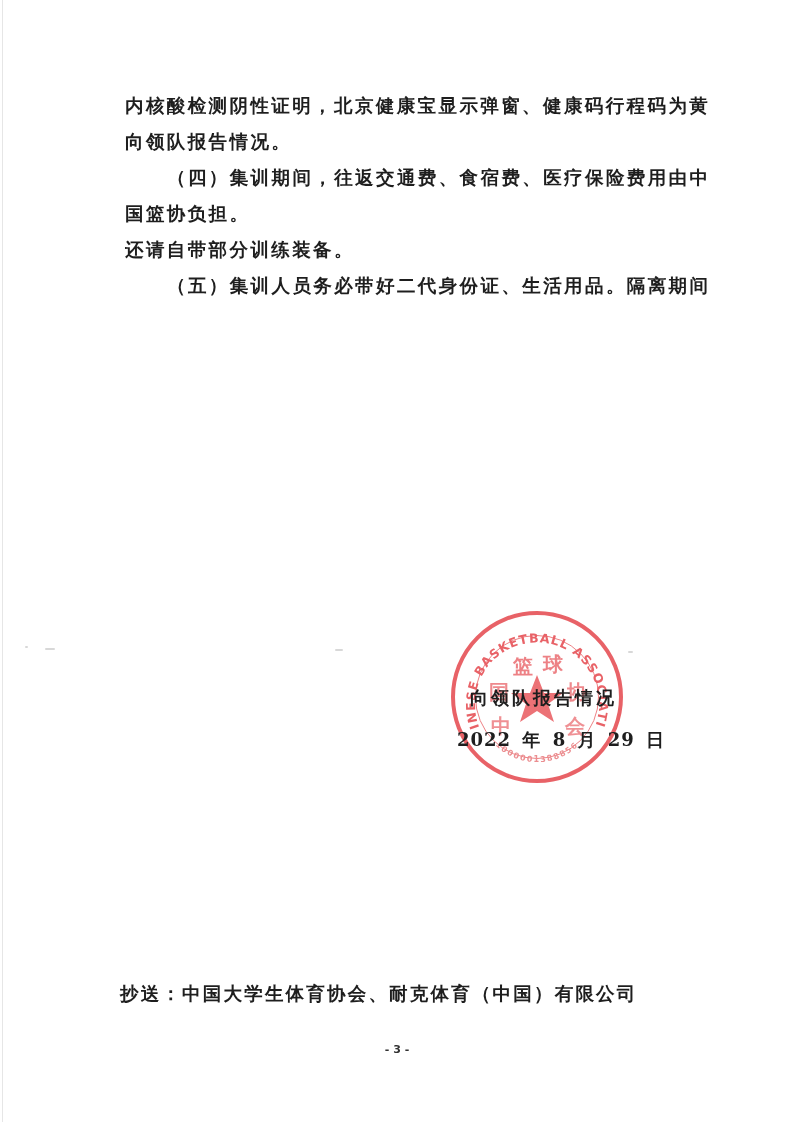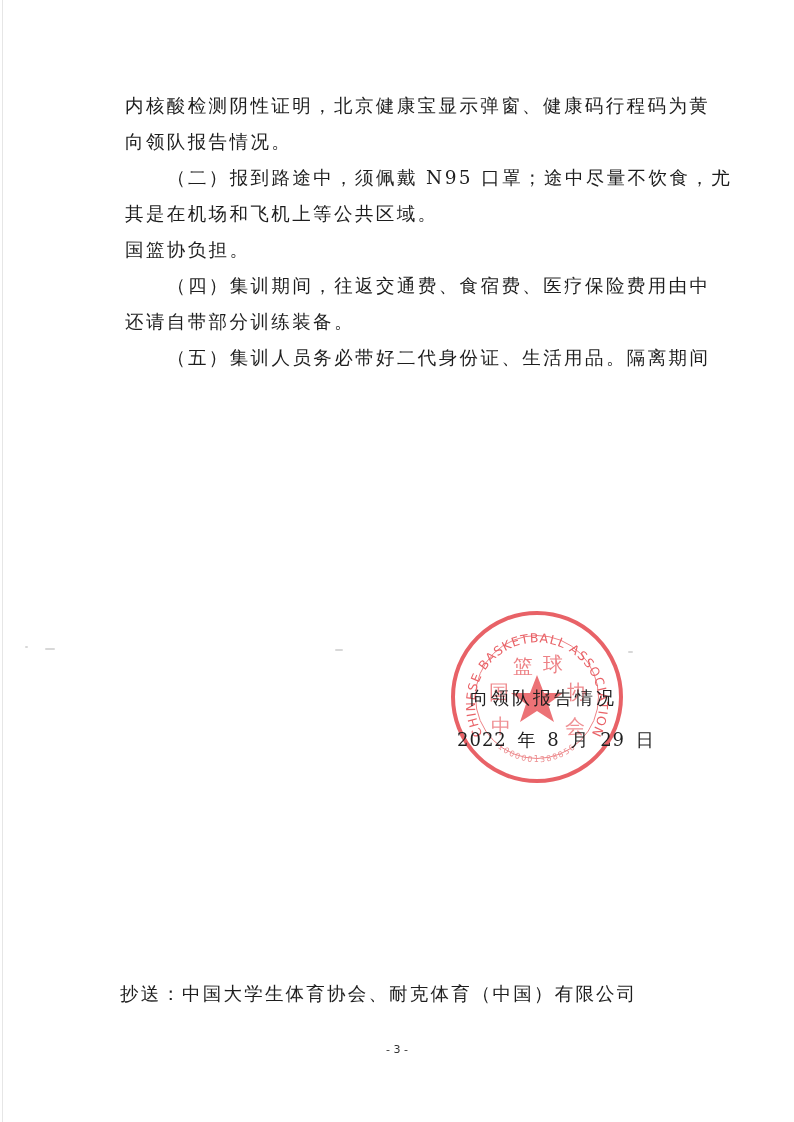--- a/index.html
+++ b/index.html
@@ -13,20 +13,21 @@
       position: relative;
       overflow: hidden;
       font-family: "DejaVu Serif", "Liberation Serif", serif;
       color: #1e1e1e;
     }
     .page {
       position: absolute;
       left: 0; top: 0;
       width: 794px; height: 859px;
       background: #ffffff;
+      font-weight: bold;
     }
     .left-edge {
       position: absolute;
       left: 2px; top: 0;
       width: 1px; height: 1122px;
       background: #e6e6e6;
     }
     .body-text {
       position: absolute;
       left: 125px;
@@ -110,28 +111,24 @@
 
 <div class="page">
   <div class="left-edge"></div>
 
   <div class="body-text">
     <div>
       <div class="line">内核酸检测阴性证明，北京健康宝显示弹窗、健康码行程码为黄</div>
       <div class="line">向领队报告情况。</div>
     </div>
     <div>
-      <div class="line indent">（二）报到路途中，须佩戴 N95 口罩；途中尽量不饮食，尤</div>
-      <div class="line">其是在机场和飞机上等公共区域。</div>
     </div>
     <div>
-    </div>
-    <div>
+      <div class="line indent">（四）集训期间，往返交通费、食宿费、医疗保险费用由中</div>
       <div class="line">国篮协负担。</div>
-      <div class="line indent">（四）集训期间，往返交通费、食宿费、医疗保险费用由中</div>
     </div>
     <div>
       <div class="line">还请自带部分训练装备。</div>
       <div class="line indent">（五）集训人员务必带好二代身份证、生活用品。隔离期间</div>
     </div>
   </div>
 
   <div class="speck" style="left:25px;top:646px;width:3px;"></div>
   <div class="speck" style="left:45px;top:648px;width:10px;"></div>
   <div class="speck" style="left:335px;top:649px;width:8px;"></div>

